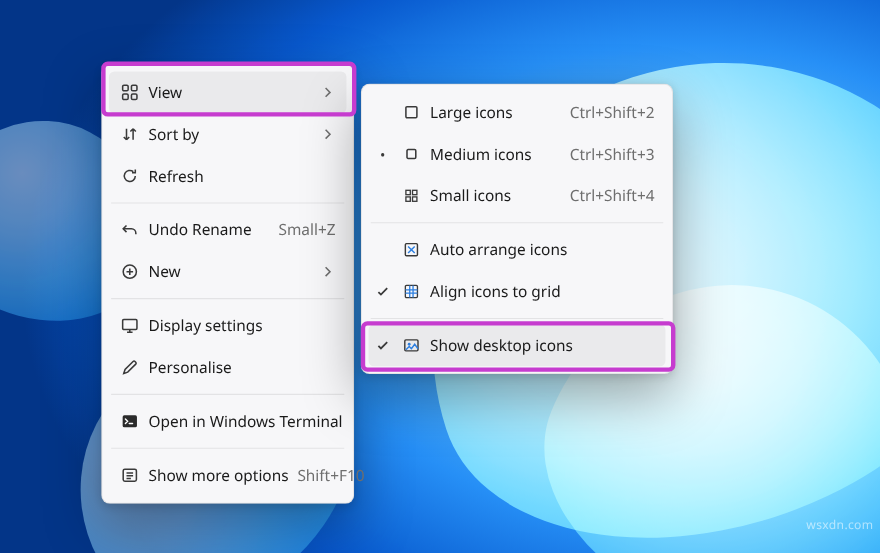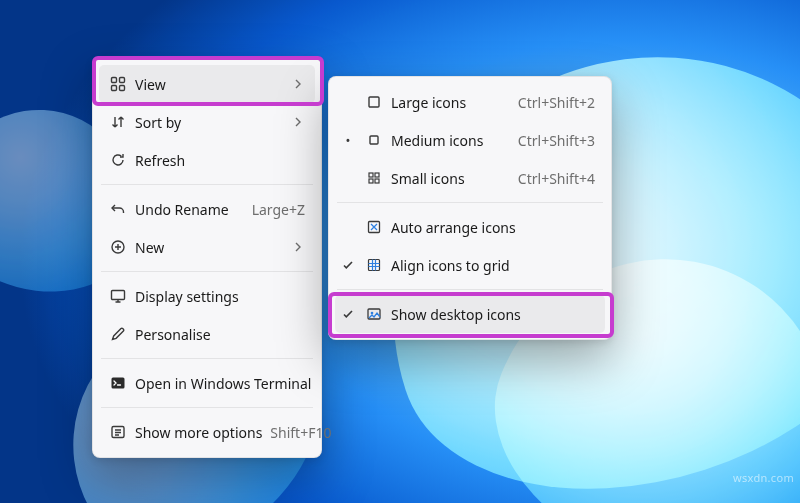--- a/index.html
+++ b/index.html
@@ -115,21 +115,21 @@
   <div class="sep"></div>
 
   <div class="item">
     <span class="ico">
       <svg width="16" height="16" viewBox="0 0 16 16" fill="none" stroke="currentColor" stroke-width="1.4">
         <path d="M5 4L2 7l3 3"></path>
           <path d="M2.5 7h7a4 4 0 0 1 4 4v1"></path>
       </svg>
     </span>
     <span class="label">Undo Rename</span>
-    <span class="accel">Large+Z</span>
+    <span class="accel">Small+Z</span>
   </div>
 
   <div class="item">
     <span class="ico">
       <svg width="16" height="16" viewBox="0 0 16 16" fill="none" stroke="currentColor" stroke-width="1.4">
         <circle cx="8" cy="8" r="6"></circle>
           <path d="M8 5v6M5 8h6"></path>
       </svg>
     </span>
     <span class="label">New</span>

